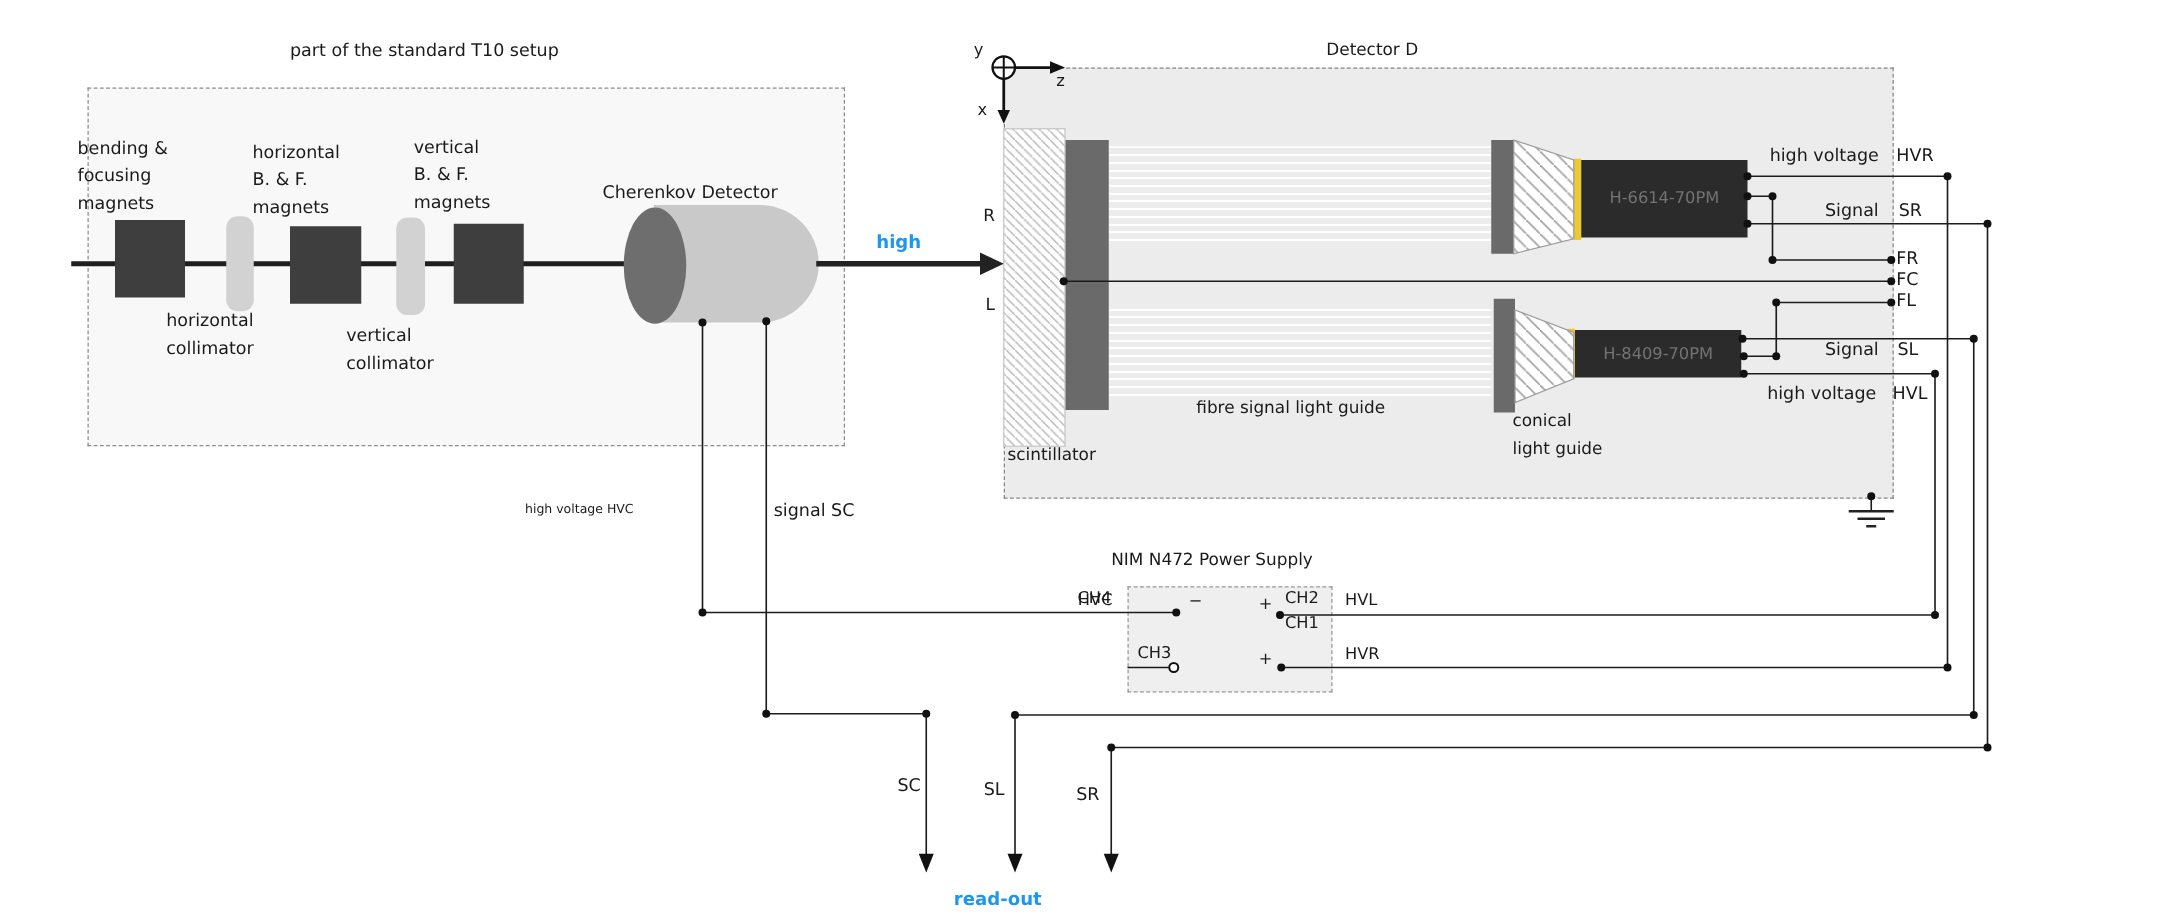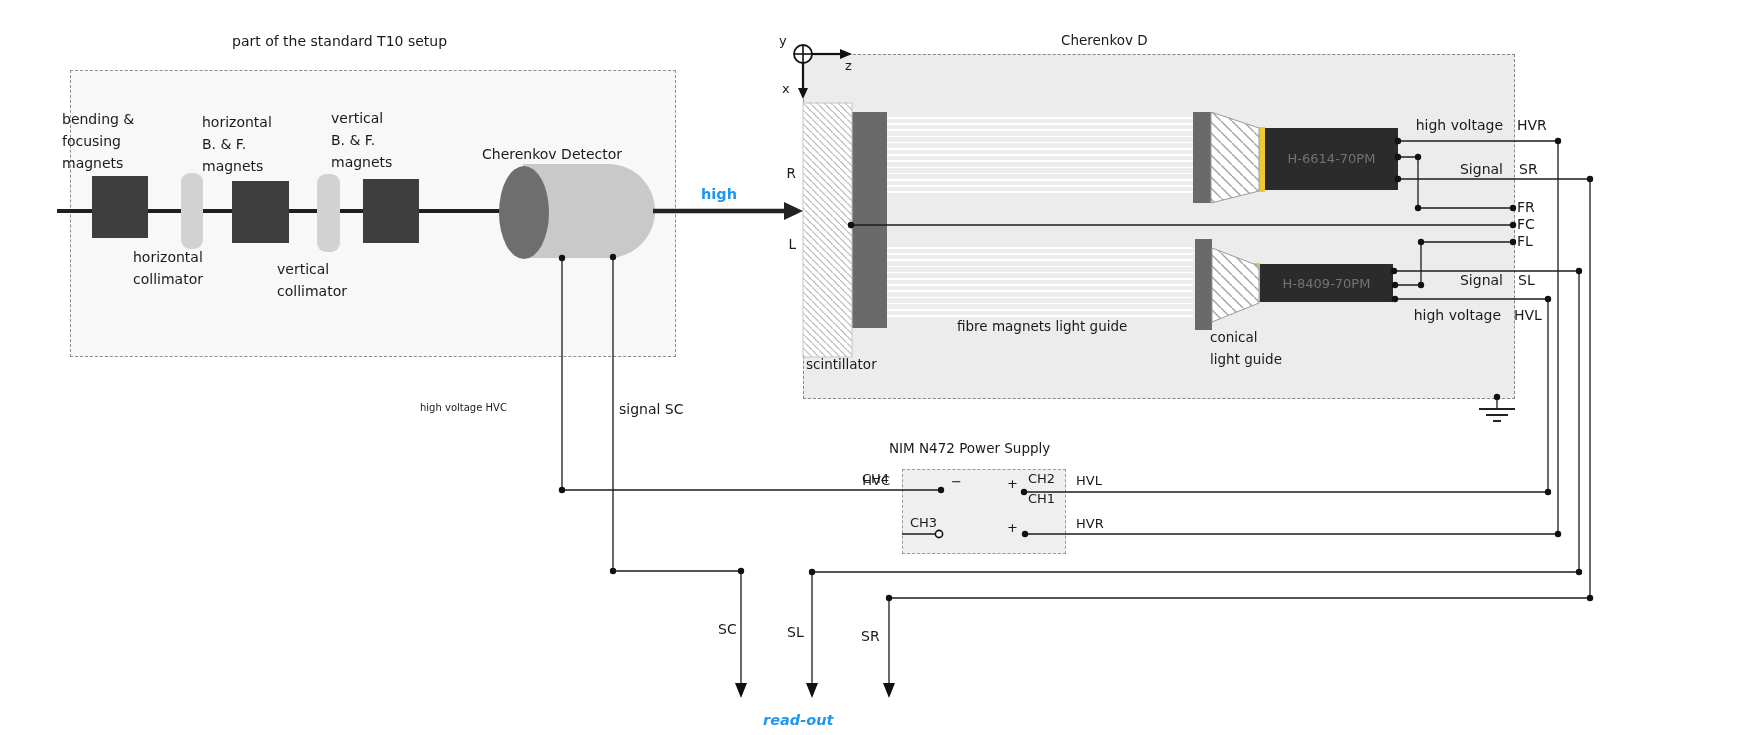--- a/index.html
+++ b/index.html
@@ -169,27 +169,27 @@
   <div class="lbl lblc lines" style="left:277px;top:258px;width:120px;font-size:14px;">
     <span>vertical</span>
     <span>collimator</span>
   </div>
   <div class="lbl lblc" style="left:482px;top:146px;width:180px;font-size:14px;">Cherenkov Detector</div>
 
   <div class="lbl blue" style="left:701px;top:186px;font-size:14.5px;">high</div>
   <div class="lbl" style="left:778px;top:165px;width:18px;text-align:right;">R</div>
   <div class="lbl" style="left:778px;top:236px;width:18px;text-align:right;">L</div>
 
-  <div class="lbl lblc" style="left:1061px;top:32px;width:200px;">Cherenkov D</div>
+  <div class="lbl lblc" style="left:1061px;top:32px;width:200px;">Detector D</div>
   <div class="lbl" style="left:779px;top:32px;font-size:13px;">y</div>
   <div class="lbl" style="left:845px;top:57px;font-size:13px;">z</div>
   <div class="lbl" style="left:782px;top:80px;font-size:13px;">x</div>
 
   <div class="lbl" style="left:806px;top:356px;">scintillator</div>
-  <div class="lbl lblc" style="left:957px;top:318px;width:200px;">fibre magnets light guide</div>
+  <div class="lbl lblc" style="left:957px;top:318px;width:200px;">fibre signal light guide</div>
   <div class="lbl lines" style="left:1210px;top:326px;">
     <span>conical</span>
     <span>light guide</span>
   </div>
 
   <div class="pmtlbl" style="left:1265px;top:151px;width:133px;">H-6614-70PM</div>
   <div class="pmtlbl" style="left:1260px;top:276px;width:133px;">H-8409-70PM</div>
 
   <div class="lbl" style="left:1398px;top:117px;width:105px;text-align:right;font-size:14px;">high voltage</div>
   <div class="lbl" style="left:1517px;top:117px;font-size:14px;">HVR</div>
@@ -214,15 +214,15 @@
   <div class="lbl" style="left:1028px;top:470px;font-size:13px;">CH2</div>
   <div class="lbl" style="left:1076px;top:472px;font-size:13px;">HVL</div>
   <div class="lbl" style="left:910px;top:514px;font-size:13px;">CH3</div>
   <div class="lbl" style="left:1007px;top:519px;font-size:13px;">+</div>
   <div class="lbl" style="left:1028px;top:490px;font-size:13px;">CH1</div>
   <div class="lbl" style="left:1076px;top:515px;font-size:13px;">HVR</div>
 
   <div class="lbl" style="left:718px;top:621px;font-size:14px;">SC</div>
   <div class="lbl" style="left:787px;top:624px;font-size:14px;">SL</div>
   <div class="lbl" style="left:861px;top:628px;font-size:14px;">SR</div>
-  <div class="lbl lblc blue" style="left:763px;top:712px;width:100px;font-size:14.5px;font-style:italic;">read-out</div>
+  <div class="lbl lblc blue" style="left:763px;top:712px;width:100px;font-size:14.5px;">read-out</div>
 
 </div>
 
 </body></html>

